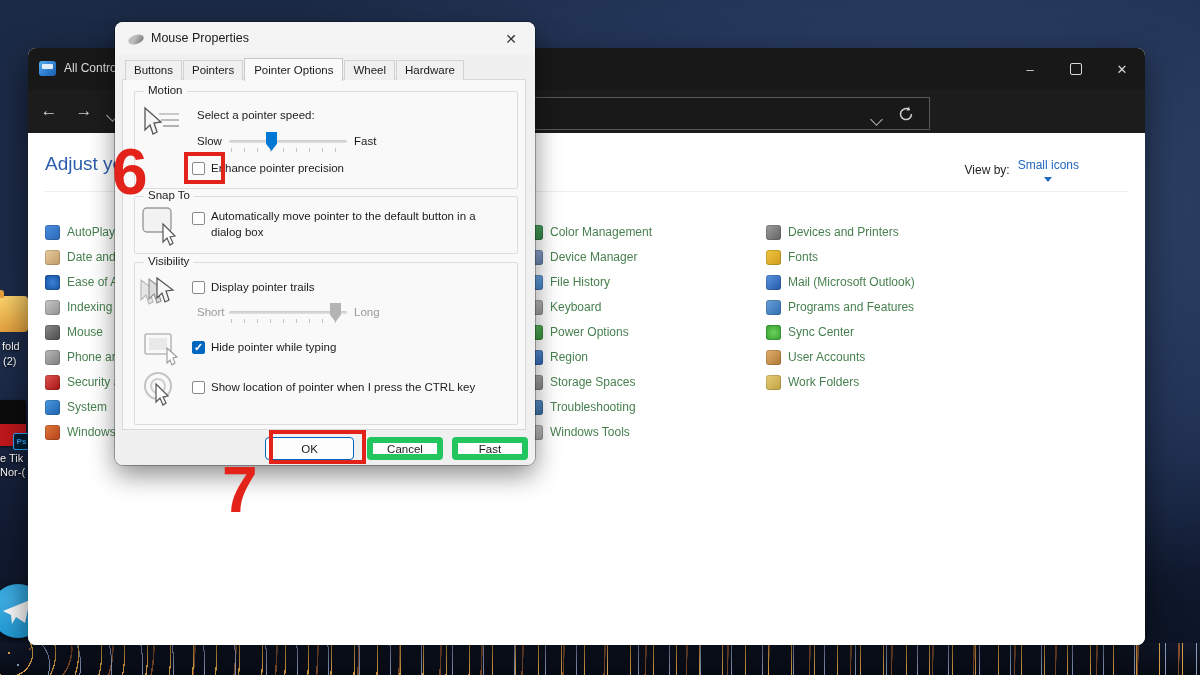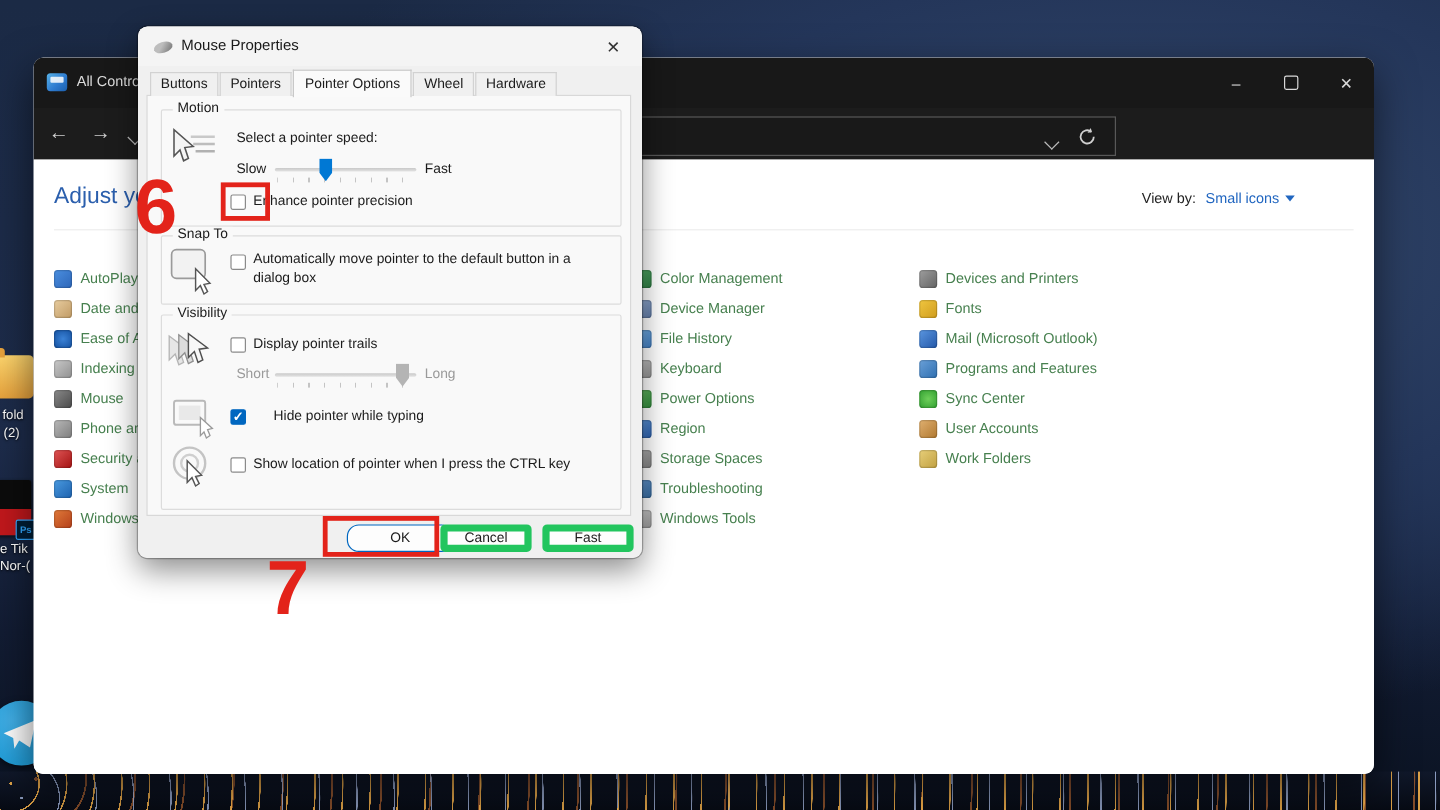--- a/index.html
+++ b/index.html
@@ -40,21 +40,21 @@
   #addr-bar{position:absolute;left:95px;top:7px;width:807px;height:33px;background:#191919;border:1px solid #585858;box-sizing:border-box;}
   #addr-chevron{position:absolute;right:48px;top:12px;}
   #addr-refresh{position:absolute;right:14px;top:7px;cursor:pointer;}
   #search-box{position:absolute;left:907px;top:7px;width:233px;height:33px;background:#1d1d1d;border:1px solid #5f5f5f;box-sizing:border-box;margin-top:45px;}
   #search-box input{position:absolute;left:10px;top:5px;width:185px;height:21px;background:transparent;border:none;outline:none;color:#cfcfcf;font-size:12px;font-family:"Liberation Sans",sans-serif;}
   #search-box input::placeholder{color:#8f8f8f;}
   #search-icon{position:absolute;right:9px;top:8px;}
   #cp-content{position:absolute;left:0;top:85px;width:1117px;height:512px;background:#ffffff;}
   #cp-heading{position:absolute;left:17px;top:20px;font-size:19px;color:#2b5fad;white-space:nowrap;}
   #viewby{position:absolute;right:66px;top:25px;font-size:12px;color:#1f1f1f;display:flex;gap:8px;align-items:center;}
-  #viewby .vb-link{color:#2166c0;cursor:pointer;display:flex;align-items:center;gap:5px;}
+  #viewby .vb-link{color:#2166c0;cursor:pointer;display:flex;align-items:center;gap:5px;flex-direction:column;}
   #viewby .vb-caret{width:0;height:0;border-left:4px solid transparent;border-right:4px solid transparent;border-top:5px solid #2166c0;}
   #cp-divider{position:absolute;left:17px;top:58px;width:1083px;border-top:1px solid #ededed;}
   .cp-col{position:absolute;top:92px;}
   .cp-item{height:25px;display:flex;align-items:flex-start;gap:7px;font-size:12px;color:#47804f;white-space:nowrap;cursor:pointer;}
   .cp-ico{width:15px;height:15px;border-radius:3px;flex:0 0 15px;box-shadow:inset 0 0 0 1px rgba(0,0,0,.15);}
   
   #dlg{position:absolute;left:115px;top:22px;width:420px;height:443px;background:#f0f0f0;border-radius:8px;
     box-shadow:0 10px 26px rgba(0,0,0,.45), 0 0 0 1px rgba(0,0,0,.28);z-index:50;font-size:11.5px;color:#1b1b1b;}
   #dlg-titlebar{position:absolute;left:0;top:0;width:100%;height:33px;background:#f4f4f4;border-radius:8px 8px 0 0;}
   #dlg-mouse-ico{position:absolute;left:13px;top:13px;width:16px;height:9px;border-radius:50%;
@@ -326,33 +326,33 @@
       <div class="slider-ticks" style="left:108px;top:239px;width:116px;"></div>
       <div class="slider-thumb disabled" style="left:207px;top:223px;"></div>
       <div class="dlg-label dim" style="left:231px;top:226px;">Long</div>
 
       <svg class="curico" style="left:20px;top:252px;" width="36" height="34" viewBox="0 0 36 34">
         <rect x="2" y="2" width="26" height="20" rx="2" fill="none" stroke="#b9b9b9" stroke-width="1.6"></rect>
         <rect x="6" y="6" width="18" height="12" fill="#e9e9e9"></rect>
         <path d="M24 16 L24 31 L27 28 L29 33 L32 31 L30 26 L34 25 Z" fill="#fff" stroke="#9a9a9a" stroke-width="1.1"></path>
       </svg>
       <div class="cbx on" style="left:69px;top:261px;"></div>
-      <div class="dlg-label" style="left:105px;top:261px;">Hide pointer while typing</div>
+      <div class="dlg-label" style="left:88px;top:261px;">Hide pointer while typing</div>
 
       <svg class="curico" style="left:18px;top:290px;" width="40" height="42" viewBox="0 0 40 42">
         <circle cx="17" cy="16" r="13" fill="none" stroke="#c4c4c4" stroke-width="2"></circle>
         <circle cx="17" cy="16" r="7" fill="none" stroke="#cfcfcf" stroke-width="2"></circle>
         <path d="M15 14 L15 32 L19 28 L22 35 L25 33 L22 27 L27 26 Z" fill="#fff" stroke="#555" stroke-width="1.2"></path>
       </svg>
       <div class="cbx" style="left:69px;top:301px;"></div>
       <div class="dlg-label" style="left:88px;top:301px;">Show location of pointer when I press the CTRL key</div>
     </div>
 
     <div id="dlg-footer">
-      <div class="dlg-btn focus" style="left:174px;top:7px;width:89px;border-radius:10px;">OK</div>
+      <div class="dlg-btn focus" style="left:150px;top:7px;width:89px;">OK</div>
       <div class="dlg-btn" style="left:252px;top:7px;width:76px;">Cancel</div>
       <div class="dlg-btn" style="left:337px;top:7px;width:76px;">Fast</div>
     </div>
   </div>
 
   <div class="anno-box" style="left:184px;top:152px;width:33px;height:24px;"></div>
   <div class="anno-num" style="left:112px;top:140px;">6</div>
   <div class="anno-box" style="left:269px;top:430px;width:89px;height:26px;"></div>
   <div class="anno-num" style="left:222px;top:458px;">7</div>
 

